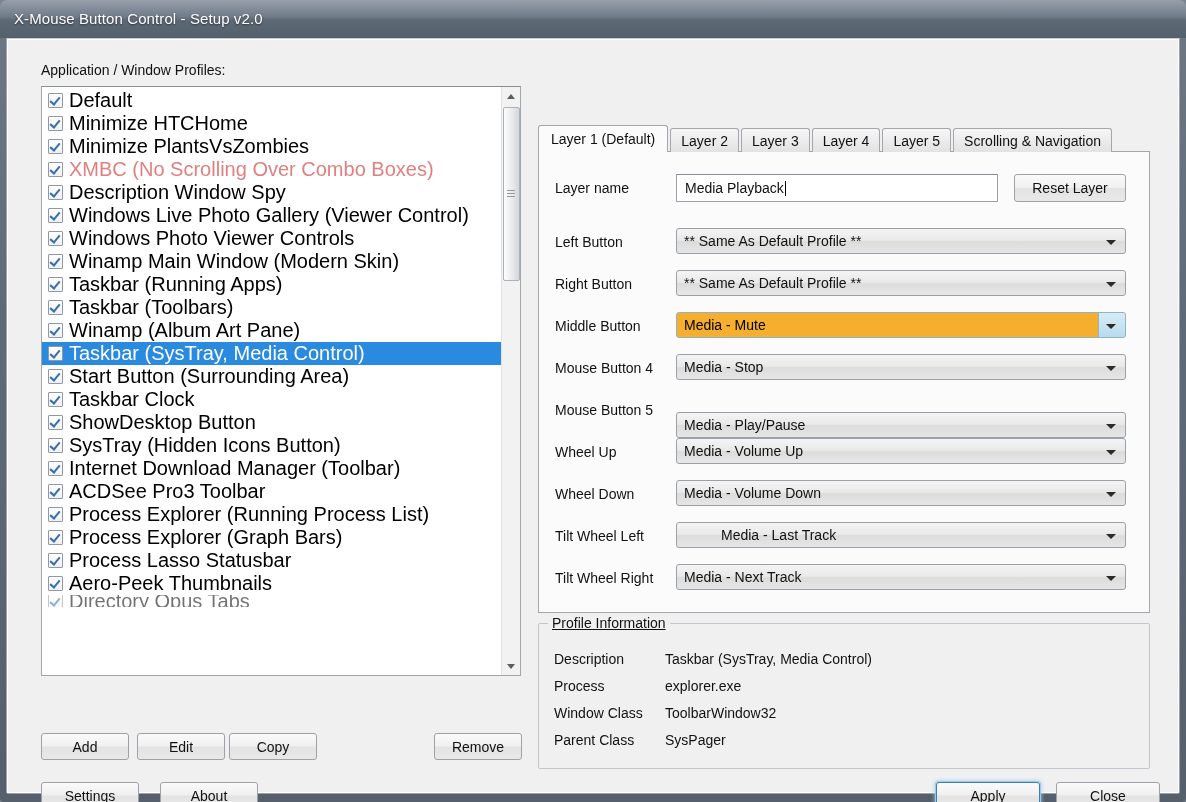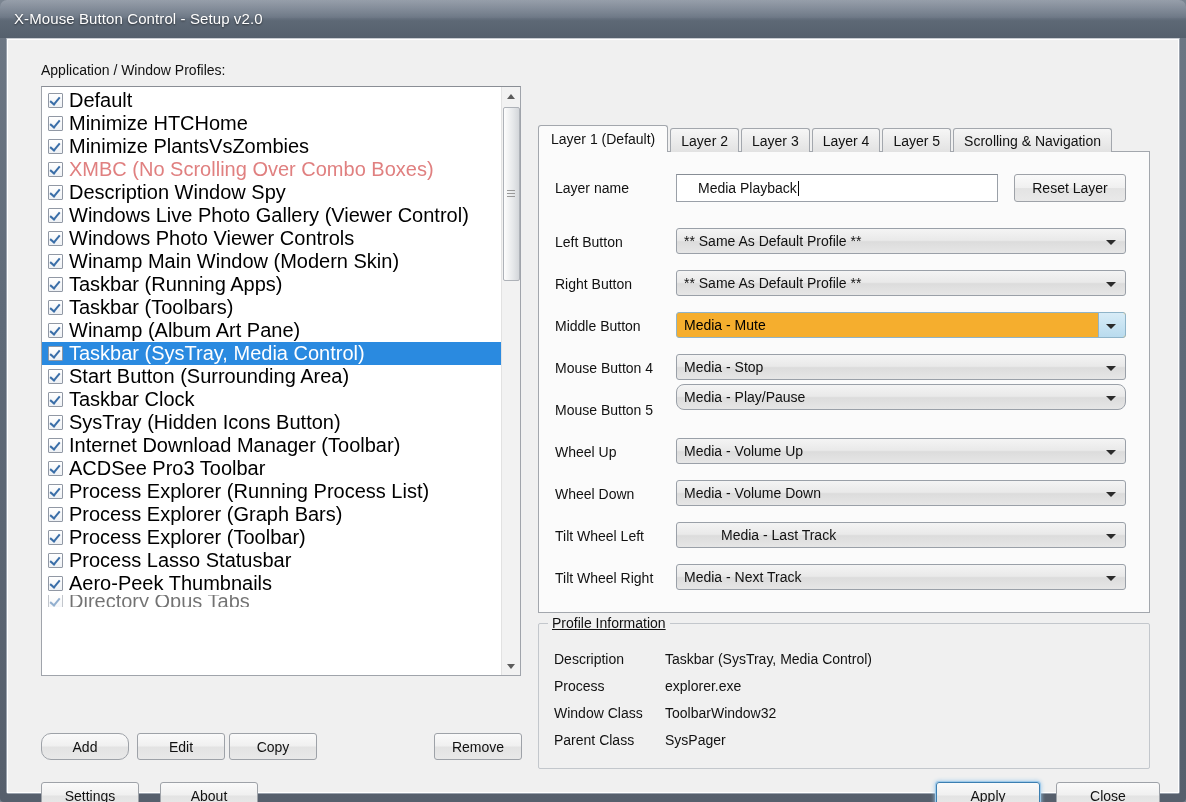--- a/index.html
+++ b/index.html
@@ -177,21 +177,21 @@
     align-items: center;
     justify-content: center;
     box-sizing: border-box;
     cursor: default;
   }
   .btn.default-btn {
     border: 1px solid #3c7fb1;
     box-shadow: 0 0 0 1px #9fcaea, 0 0 4px 1px #9fcaea;
   }
 
-  #btn-add    { left: 34px;  top: 694px; width: 88px; border-radius: 10px; }
+  #btn-add    { left: 34px;  top: 694px; width: 88px; }
   #btn-edit   { left: 130px; top: 694px; width: 88px; }
   #btn-copy   { left: 222px; top: 694px; width: 88px; }
   #btn-remove { left: 427px; top: 694px; width: 88px; }
   #btn-settings { left: 34px; top: 743px; width: 98px; }
   #btn-about    { left: 153px; top: 743px; width: 98px; }
   #btn-apply  { left: 929px; top: 743px; width: 104px; }
   #btn-close  { left: 1049px; top: 743px; width: 104px; }
 
   
   #tabstrip {
@@ -285,21 +285,21 @@
     left: 137px; top: 22px;
     width: 322px; height: 28px;
     box-sizing: border-box;
     background: #ffffff;
     border: 1px solid #9aa0a8;
     border-top-color: #878d95;
     font-size: 14px;
     color: #111;
     display: flex;
     align-items: center;
-    padding-left: 21px;
+    padding-left: 8px;
   }
   #layer-name-input .caret {
     display: inline-block;
     width: 1px; height: 15px;
     background: #000;
     margin-left: 1px;
   }
   #btn-reset-layer {
     position: absolute;
     left: 475px; top: 22px;
@@ -404,41 +404,41 @@
           <div class="list-row">
             <span class="cbox"></span>
             <span>Start Button (Surrounding Area)</span>
           </div>
           <div class="list-row">
             <span class="cbox"></span>
             <span>Taskbar Clock</span>
           </div>
           <div class="list-row">
             <span class="cbox"></span>
+            <span>ShowDesktop Button</span>
+          </div>
+          <div class="list-row">
+            <span class="cbox"></span>
             <span>SysTray (Hidden Icons Button)</span>
           </div>
           <div class="list-row">
             <span class="cbox"></span>
             <span>Internet Download Manager (Toolbar)</span>
           </div>
           <div class="list-row">
             <span class="cbox"></span>
             <span>ACDSee Pro3 Toolbar</span>
           </div>
           <div class="list-row">
             <span class="cbox"></span>
             <span>Process Explorer (Running Process List)</span>
           </div>
           <div class="list-row">
             <span class="cbox"></span>
             <span>Process Explorer (Graph Bars)</span>
-          </div>
-          <div class="list-row">
-            <span class="cbox"></span>
-            <span>Process Explorer (Toolbar)</span>
           </div>
           <div class="list-row">
             <span class="cbox"></span>
             <span>Process Lasso Statusbar</span>
           </div>
           <div class="list-row">
             <span class="cbox"></span>
             <span>Aero-Peek Thumbnails</span>
           </div>
           <div class="list-row partial">
@@ -512,21 +512,21 @@
             <div class="drop-zone"></div>
             <span>Media - Mute</span>
             <span class="arrow"></span>
           </div>
           <div class="row-label" style="top: 208px;">Mouse Button 4</div>
           <div class="combo" style="top: 202px;">
             <span>Media - Stop</span>
             <span class="arrow"></span>
           </div>
           <div class="row-label" style="top: 250px;">Mouse Button 5</div>
-          <div class="combo" style="top: 232px; border-radius: 8px;">
+          <div class="combo" style="top: 260px;">
             <span>Media - Play/Pause</span>
             <span class="arrow"></span>
           </div>
           <div class="row-label" style="top: 292px;">Wheel Up</div>
           <div class="combo" style="top: 286px;">
             <span>Media - Volume Up</span>
             <span class="arrow"></span>
           </div>
           <div class="row-label" style="top: 334px;">Wheel Down</div>
           <div class="combo" style="top: 328px;">

